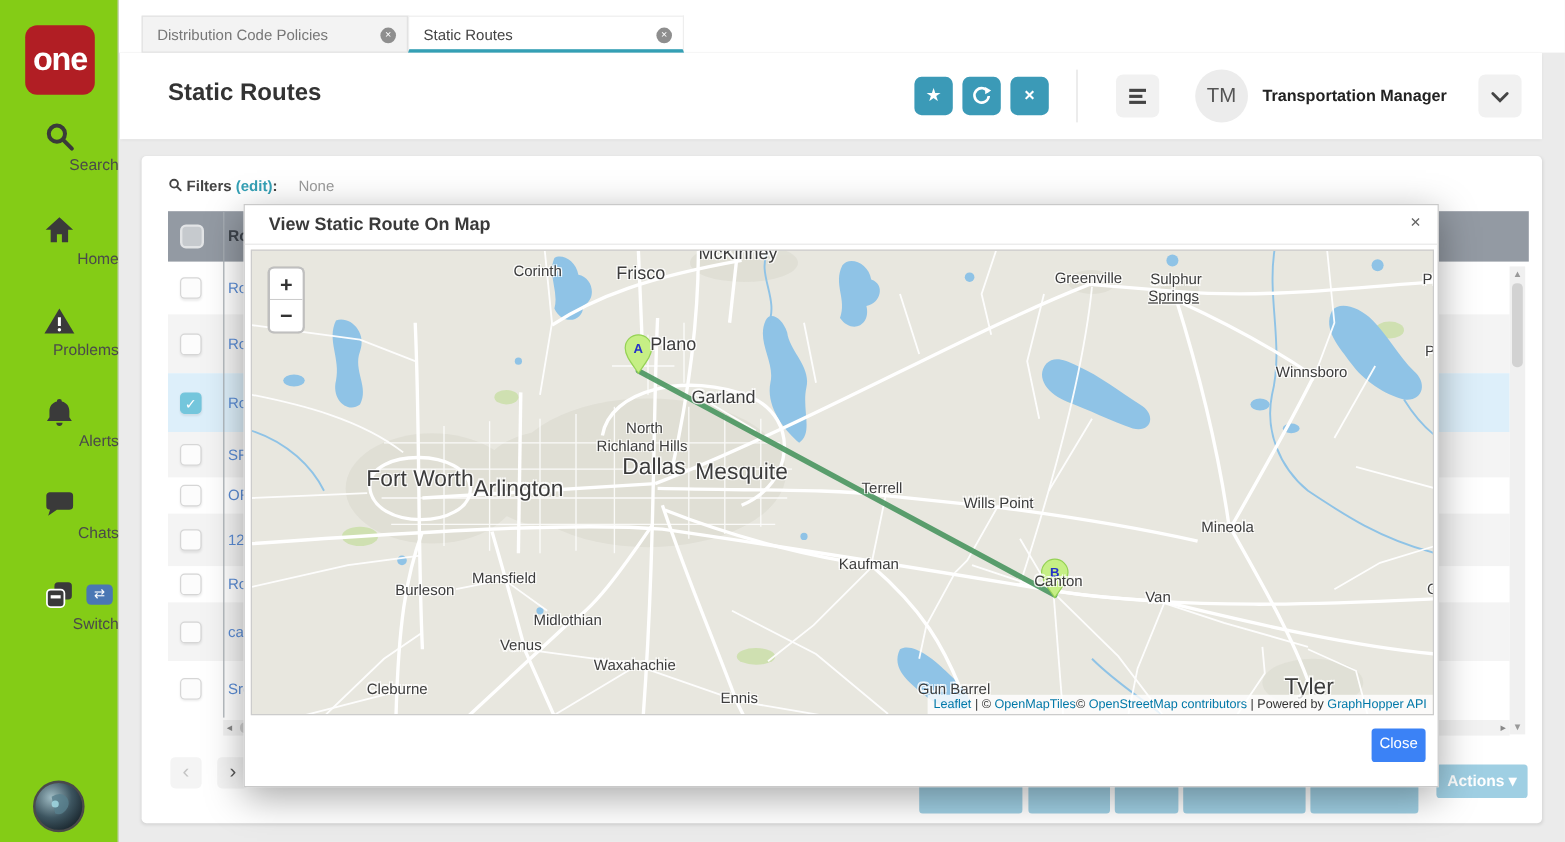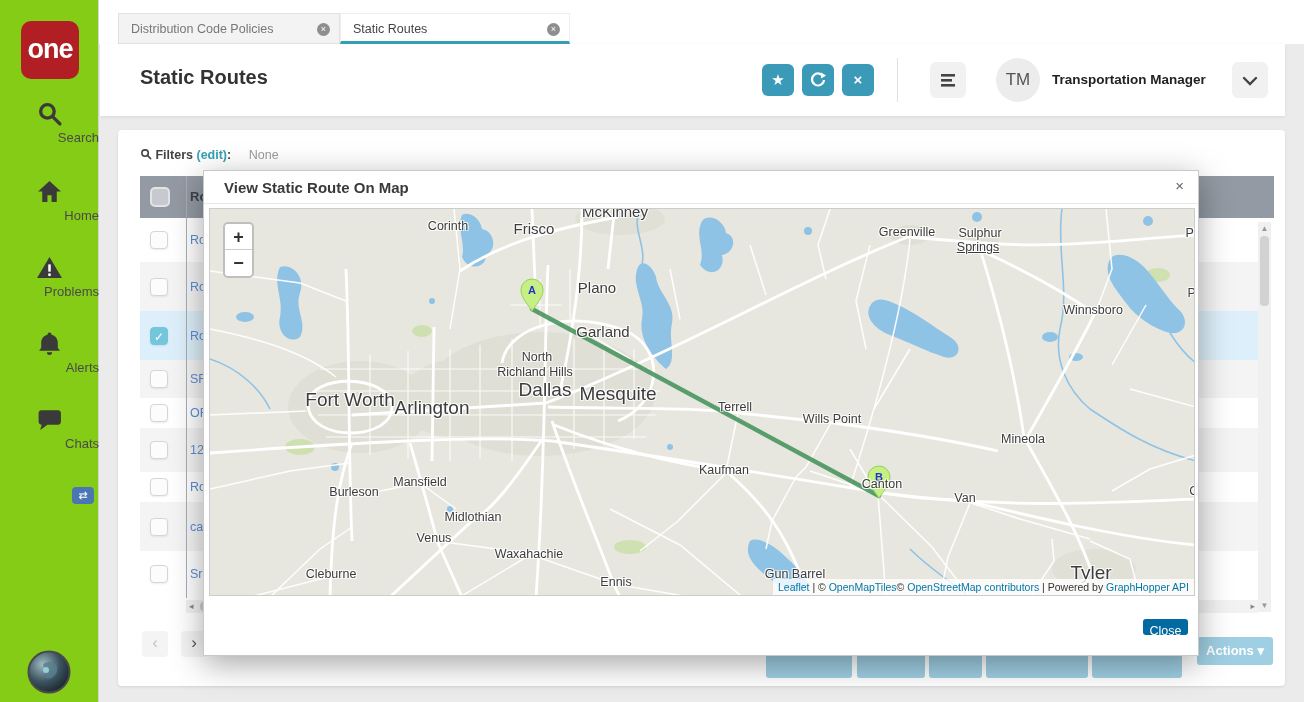--- a/index.html
+++ b/index.html
@@ -109,21 +109,21 @@
   .clabel.lg { font-size:19px; }
   #zoom-ctrl { position:absolute; left:13px; top:13px; width:31px; border:2px solid rgba(0,0,0,.25);
     border-radius:5px; background:#fff; z-index:5; }
   .zbtn { width:27px; height:26px; text-align:center; line-height:26px; font-size:18px; font-weight:bold;
     color:#333; cursor:pointer; background:#fff; }
   #zoom-in { border-bottom:1px solid #ccc; border-radius:4px 4px 0 0; }
   #zoom-out { border-radius:0 0 4px 4px; }
   #attribution { position:absolute; right:0; bottom:0; background:rgba(255,255,255,.8); font-size:10.5px;
     color:#333; padding:2px 5px; z-index:5; white-space:nowrap; }
   #attribution a { color:#0078a8; text-decoration:none; cursor:pointer; }
-  #modal-close-btn { position:absolute; right:10px; bottom:20px; width:45px; height:16px; background:#0369a1;
+  #modal-close-btn { position:absolute; right:10px; bottom:20px; width:45px; height:28px; background:#3b82f6;
     color:#fff; font-size:12.5px; text-align:center; line-height:24px; border-radius:3px; cursor:pointer; }
 </style>
 </head>
 <body>
 
 <div id="top-band"></div>
 <div id="page-bg"></div>
 
 <div id="sidebar">
   <div id="logo">one</div>
@@ -160,20 +160,28 @@
     <span class="nav-label">Alerts</span>
   </div>
 
   <div class="nav-item" style="top:406px">
     <svg width="27" height="27" viewBox="0 0 26 26">
       <path d="M5,4 h16 a3,3 0 0 1 3,3 v8 a3,3 0 0 1 -3,3 h-10 l-7,5 l1.5,-5 a3,3 0 0 1 -3,-3 V7 a3,3 0 0 1 2.5,-3 z" fill="#3a3a3a"></path>
     </svg>
     <span class="nav-label">Chats</span>
   </div>
 
+  <div class="nav-item" style="top:482px">
+    <svg width="27" height="27" viewBox="0 0 26 26">
+      <rect x="9" y="3" width="14" height="14" rx="3" fill="#3a3a3a"></rect>
+      <rect x="3" y="9" width="14" height="14" rx="3" fill="#3a3a3a" stroke="#fff" stroke-width="1.4"></rect>
+      <rect x="6" y="13.5" width="8" height="2.6" fill="#fff"></rect>
+    </svg>
+    <span class="nav-label">Switch</span>
+  </div>
   <div id="switch-badge">⇄</div>
 
 
   <div id="assistant-avatar">
     <svg width="44" height="44" viewBox="0 0 44 44">
       <defs>
         <radialGradient id="rg" cx="35%" cy="32%" r="75%">
           <stop offset="0%" stop-color="#9fbcc4"></stop>
             <stop offset="55%" stop-color="#3d5560"></stop>
           <stop offset="100%" stop-color="#18242b"></stop>
@@ -452,21 +460,21 @@
         </g>
     </svg>
 
     <div id="map-labels">
         <span class="clabel md" style="left: 405px; top: 2px;">McKinney</span>
         <span class="clabel sm" style="left: 238px; top: 17px;">Corinth</span>
         <span class="clabel md" style="left: 324px; top: 19px;">Frisco</span>
         <span class="clabel sm" style="left: 697px; top: 23px;">Greenville</span>
         <span class="clabel sm" style="left: 770px; top: 24px;">Sulphur</span>
         <span class="clabel sm" style="left: 768px; top: 38px; text-decoration: underline;">Springs</span>
-        <span class="clabel md" style="left: 387px; top: 78px;">Plano</span>
+        <span class="clabel md" style="left: 351px; top: 78px;">Plano</span>
         <span class="clabel sm" style="left: 883px; top: 101px;">Winnsboro</span>
         <span class="clabel md" style="left: 393px; top: 122px;">Garland</span>
         <span class="clabel sm" style="left: 327px; top: 148px;">North</span>
         <span class="clabel sm" style="left: 325px; top: 163px;">Richland Hills</span>
         <span class="clabel lg" style="left: 335px; top: 181px;">Dallas</span>
         <span class="clabel lg" style="left: 140px; top: 191px;">Fort Worth</span>
         <span class="clabel lg" style="left: 222px; top: 199px;">Arlington</span>
         <span class="clabel lg" style="left: 408px; top: 185px;">Mesquite</span>
         <span class="clabel sm" style="left: 525px; top: 198px;">Terrell</span>
         <span class="clabel sm" style="left: 622px; top: 210px;">Wills Point</span>

